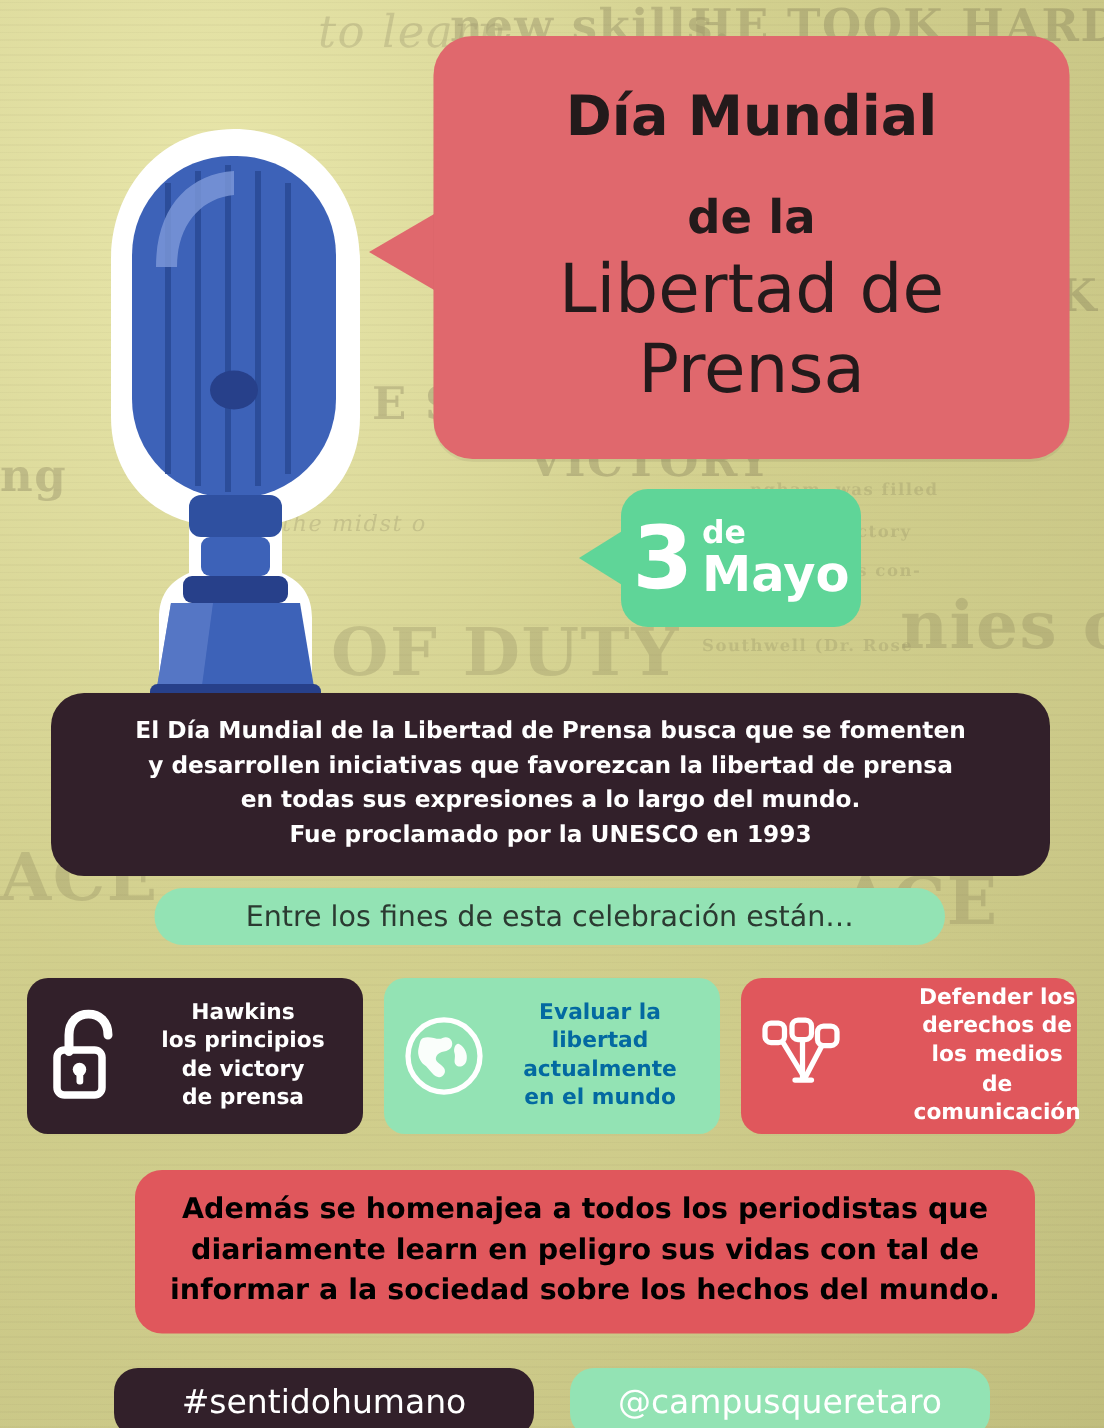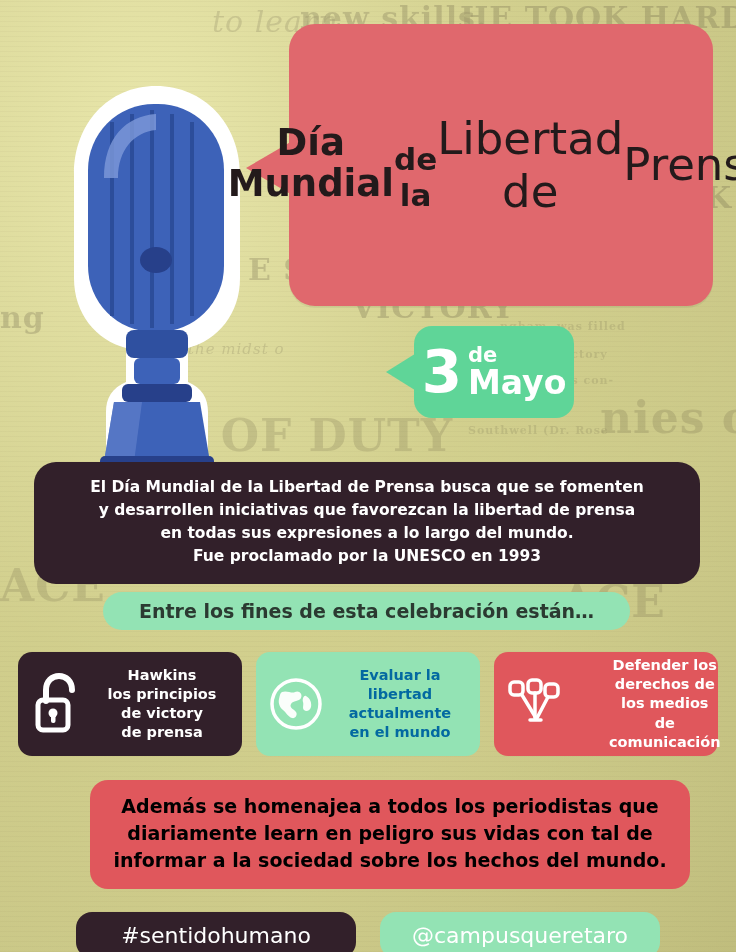--- a/index.html
+++ b/index.html
@@ -75,21 +75,21 @@
   .title-bubble {
     position: absolute;
     left: 289px;
     top: 24px;
     width: 424px;
     height: 282px;
     background: #e0686d;
     border-radius: 26px;
     box-shadow: 0 2px 0 rgba(0,0,0,0.05);
     display: flex;
-    flex-direction: row;
+    flex-direction: column;
     justify-content: center;
     align-items: center;
     text-align: center;
     color: #231a1b;
   }
   .title-bubble .t1 {
     font-size: 37px;
     font-weight: bold;
     line-height: 1.1;
     margin-bottom: 2px;
@@ -177,21 +177,21 @@
     top: 592px;
     width: 527px;
     height: 38px;
     background: #93e3b4;
     border-radius: 19px;
     display: flex;
     align-items: center;
     justify-content: center;
     color: #2b3a31;
     font-size: 19px;
-    font-weight: bold;
+    font-weight: normal;
   }
 
   
   .cards {
     position: absolute;
     left: 18px;
     top: 652px;
     width: 700px;
     height: 118px;
     display: flex;

